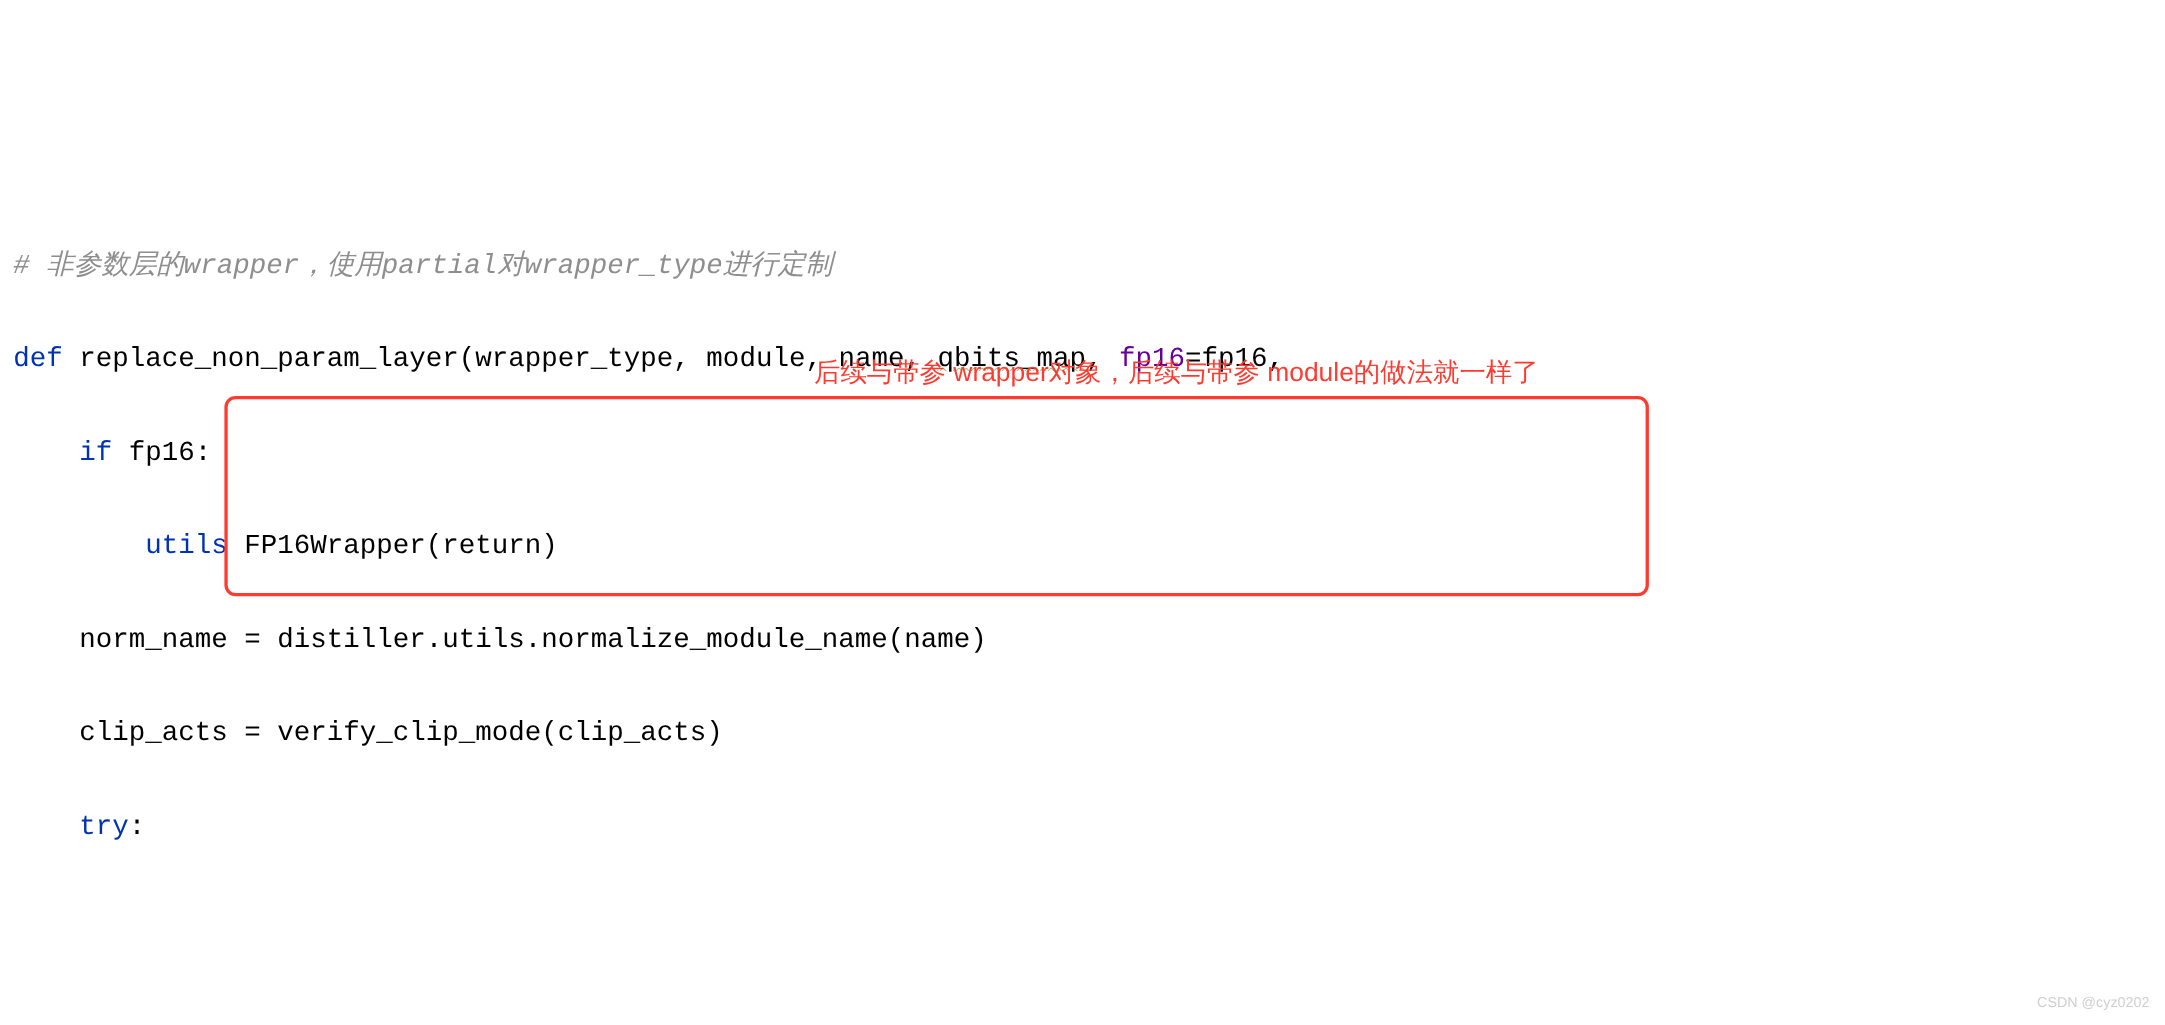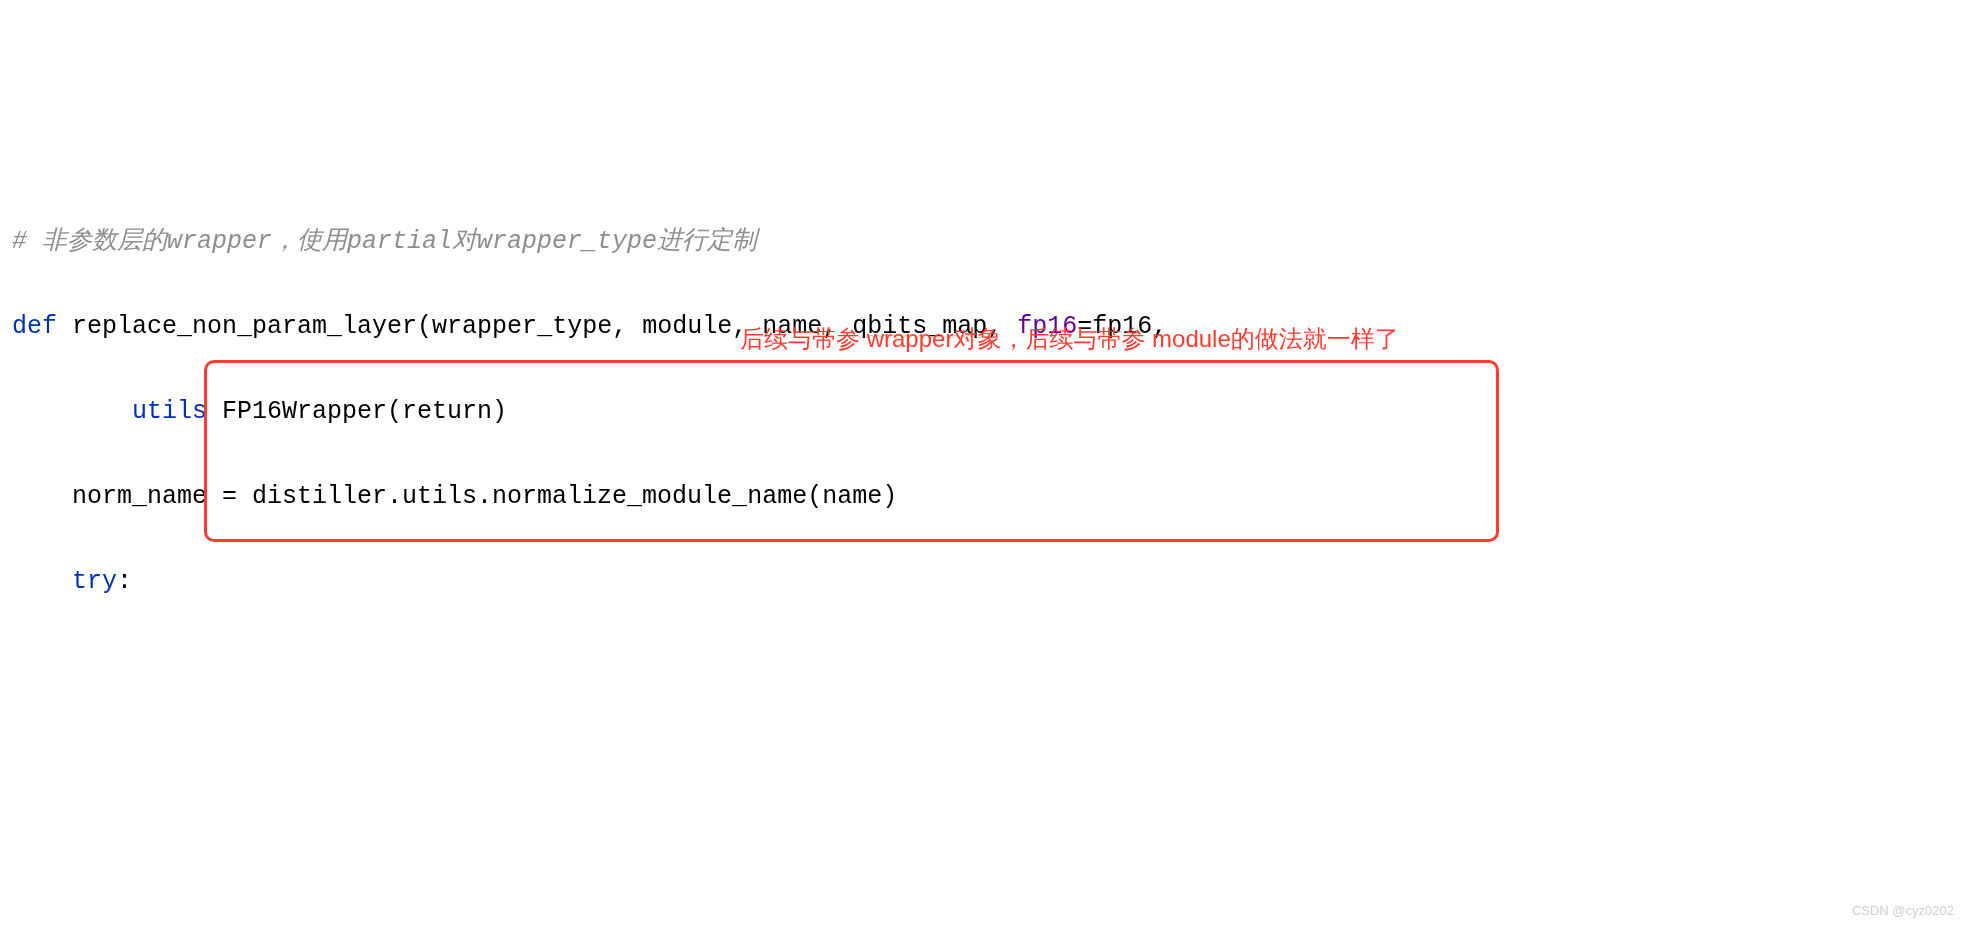--- a/index.html
+++ b/index.html
@@ -62,22 +62,24 @@
   }
 </style>
 </head>
 <body>
 
 
 
 <div class="code-area">
 <span class="line"><span class="comment"># 非参数层的wrapper，使用partial对wrapper_type进行定制</span></span>
 <span class="line"><span class="keyword">def</span> <span class="func-name">replace_non_param_layer</span><span class="plain">(</span><span class="param">wrapper_type</span>, <span class="param">module</span>, <span class="param">name</span>, <span class="param wavy">qbits_map</span>, <span class="kwarg">fp16</span>=<span class="plain">fp16</span>,</span>
+<span class="line">    <span class="keyword">if</span> <span class="plain">fp16</span><span class="plain">:</span></span>
 <span class="line">        <span class="keyword">utils</span> <span class="plain">FP16Wrapper(return)</span></span>
 <span class="line">    <span class="plain">norm_name = distiller.utils.normalize_module_name(name)</span></span>
+<span class="line">    <span class="plain">clip_acts = verify_clip_mode(clip_acts)</span></span>
 <span class="line">    <span class="keyword">try</span><span class="plain">:</span></span>
 
 
 
 
 
 
 
 
 </div>

